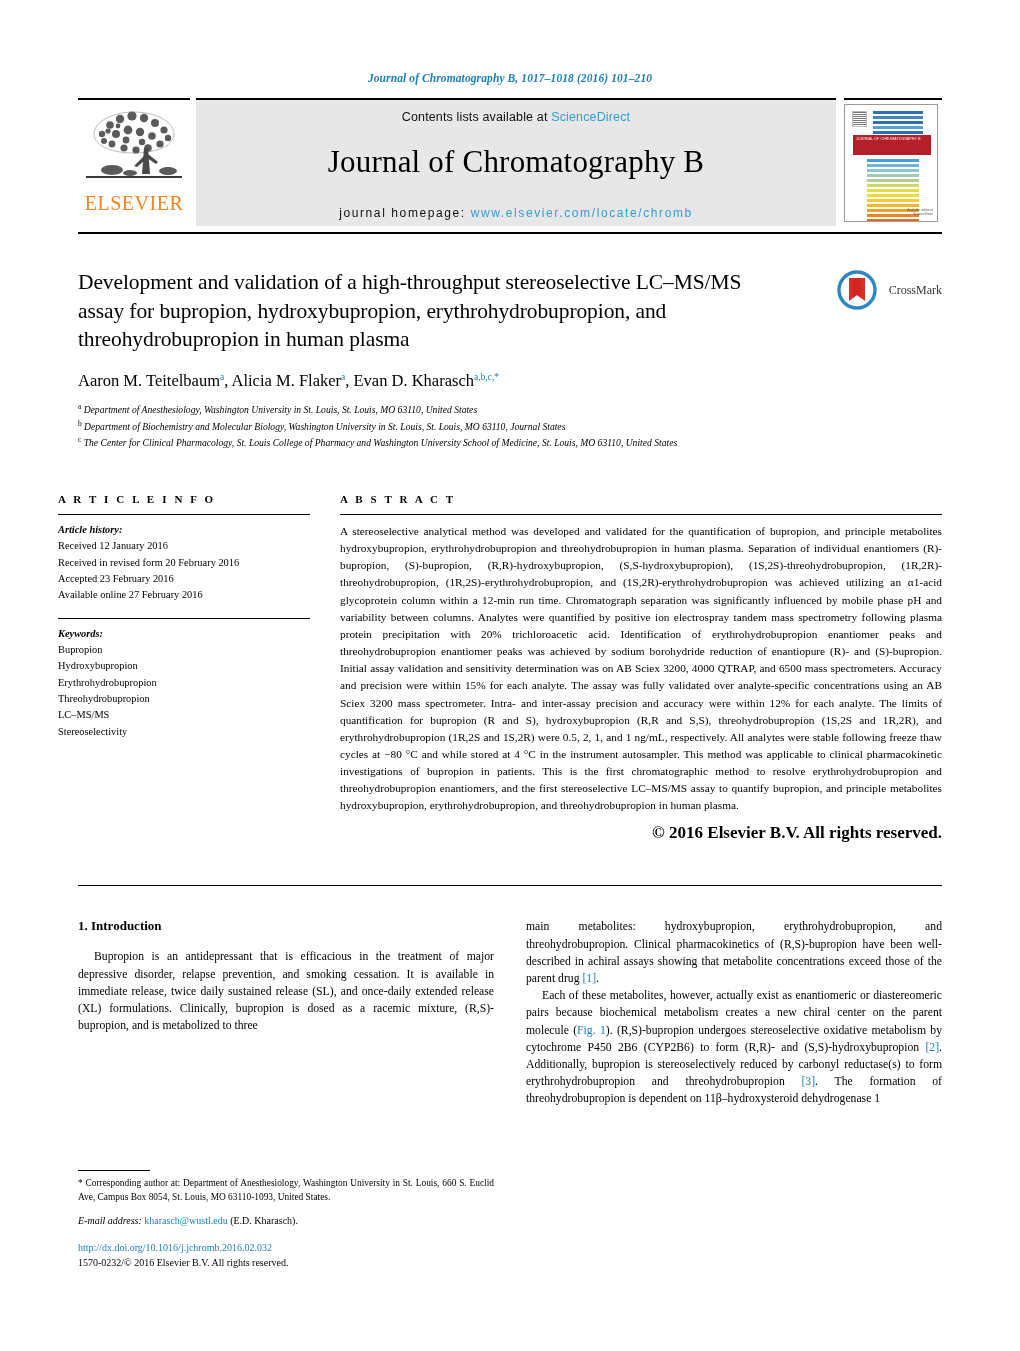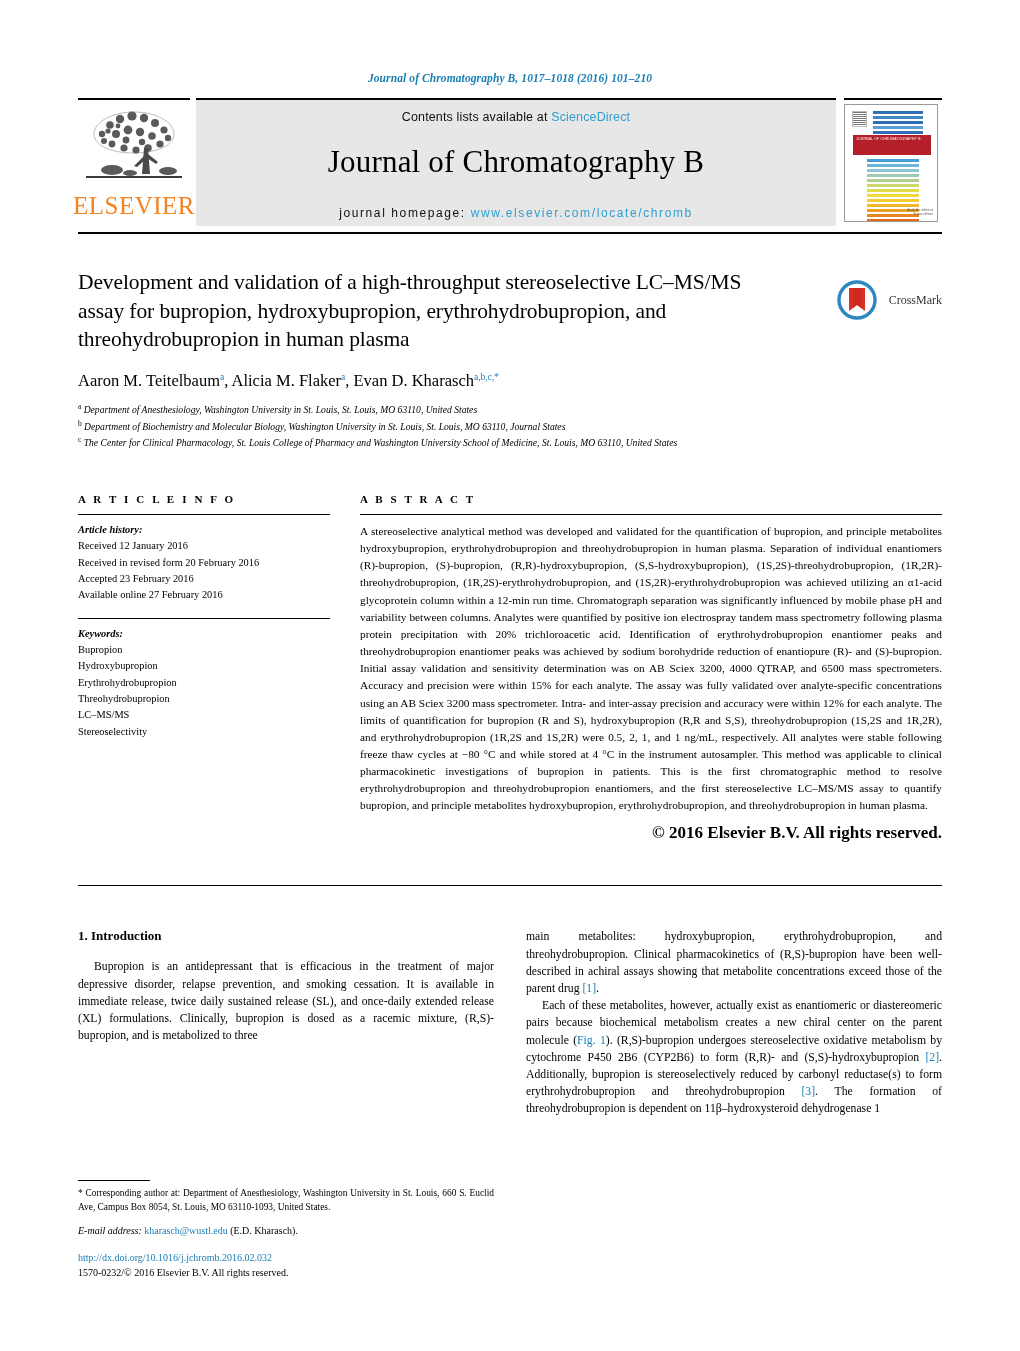--- a/index.html
+++ b/index.html
@@ -41,21 +41,21 @@
     border-top: 2.5px solid #000;
     padding-top: 4px;
     display: flex;
     flex-direction: column;
     align-items: center;
     justify-content: flex-start;
   }
   .tree-svg { width: 104px; height: 84px; display:block; }
   .elsevier-word {
     font-family: "Liberation Serif", serif;
-    font-size: 25px;
+    font-size: 20px;
     letter-spacing: 0.5px;
     color: #f3821f;
     font-weight: 400;
     line-height: 1;
     margin-top: 5px;
   }
   .masthead-center {
     flex: 1 1 auto;
     background: #e7e7e7;
     border-top: 2.5px solid #000;
@@ -131,21 +131,21 @@
   .article-title {
     font-family: "Liberation Serif", serif;
     font-size: 21.5px;
     line-height: 1.33;
     font-weight: 400;
     color: #000;
     width: 700px;
     letter-spacing: -0.1px;
   }
   .crossmark {
-    position: absolute; right: 0; top: 12px;
+    position: absolute; right: 0; top: 2px;
     display: flex; align-items: center; gap: 12px;
   }
   .crossmark-label {
     font-family: "Liberation Serif", serif;
     font-size: 12px; color: #333;
   }
   .authors {
     margin-top: 17px;
     font-family: "Liberation Serif", serif;
     font-size: 16.5px;
@@ -157,21 +157,21 @@
     font-family: "Liberation Serif", serif;
     font-style: italic;
     font-size: 9.6px;
     line-height: 1.62;
     color: #000;
   }
   .affil sup { font-style: normal; font-size: 7.4px; }
 
   
   .abs-wrap {
-    margin: 42px 78px 0 78px;
+    margin: 42px 78px 0 58px;
     display: flex;
     gap: 30px;
   }
   .col-info { flex: 0 0 252px; }
   .col-abs { flex: 1 1 auto; }
   .sec-head {
     font-family: "Liberation Serif", serif;
     font-weight: bold;
     font-size: 11px;
     letter-spacing: 2.6px;
@@ -198,21 +198,21 @@
     text-align: right;
     font-weight: bold;
     margin-top: 5px;
     font-size: 17px;
   }
 
   .rule-body { border-top: 1px solid #000; margin: 40px 78px 0 78px; }
 
   
   .body-cols {
-    margin: 42px 78px 0 78px;
+    margin: 32px 78px 0 78px;
     display: flex;
     gap: 32px;
   }
   .bcol { flex: 1 1 0; position: relative; }
   h2.secnum {
     font-family: "Liberation Serif", serif;
     font-size: 13px;
     font-weight: bold;
     margin: 0 0 14px 0;
   }

